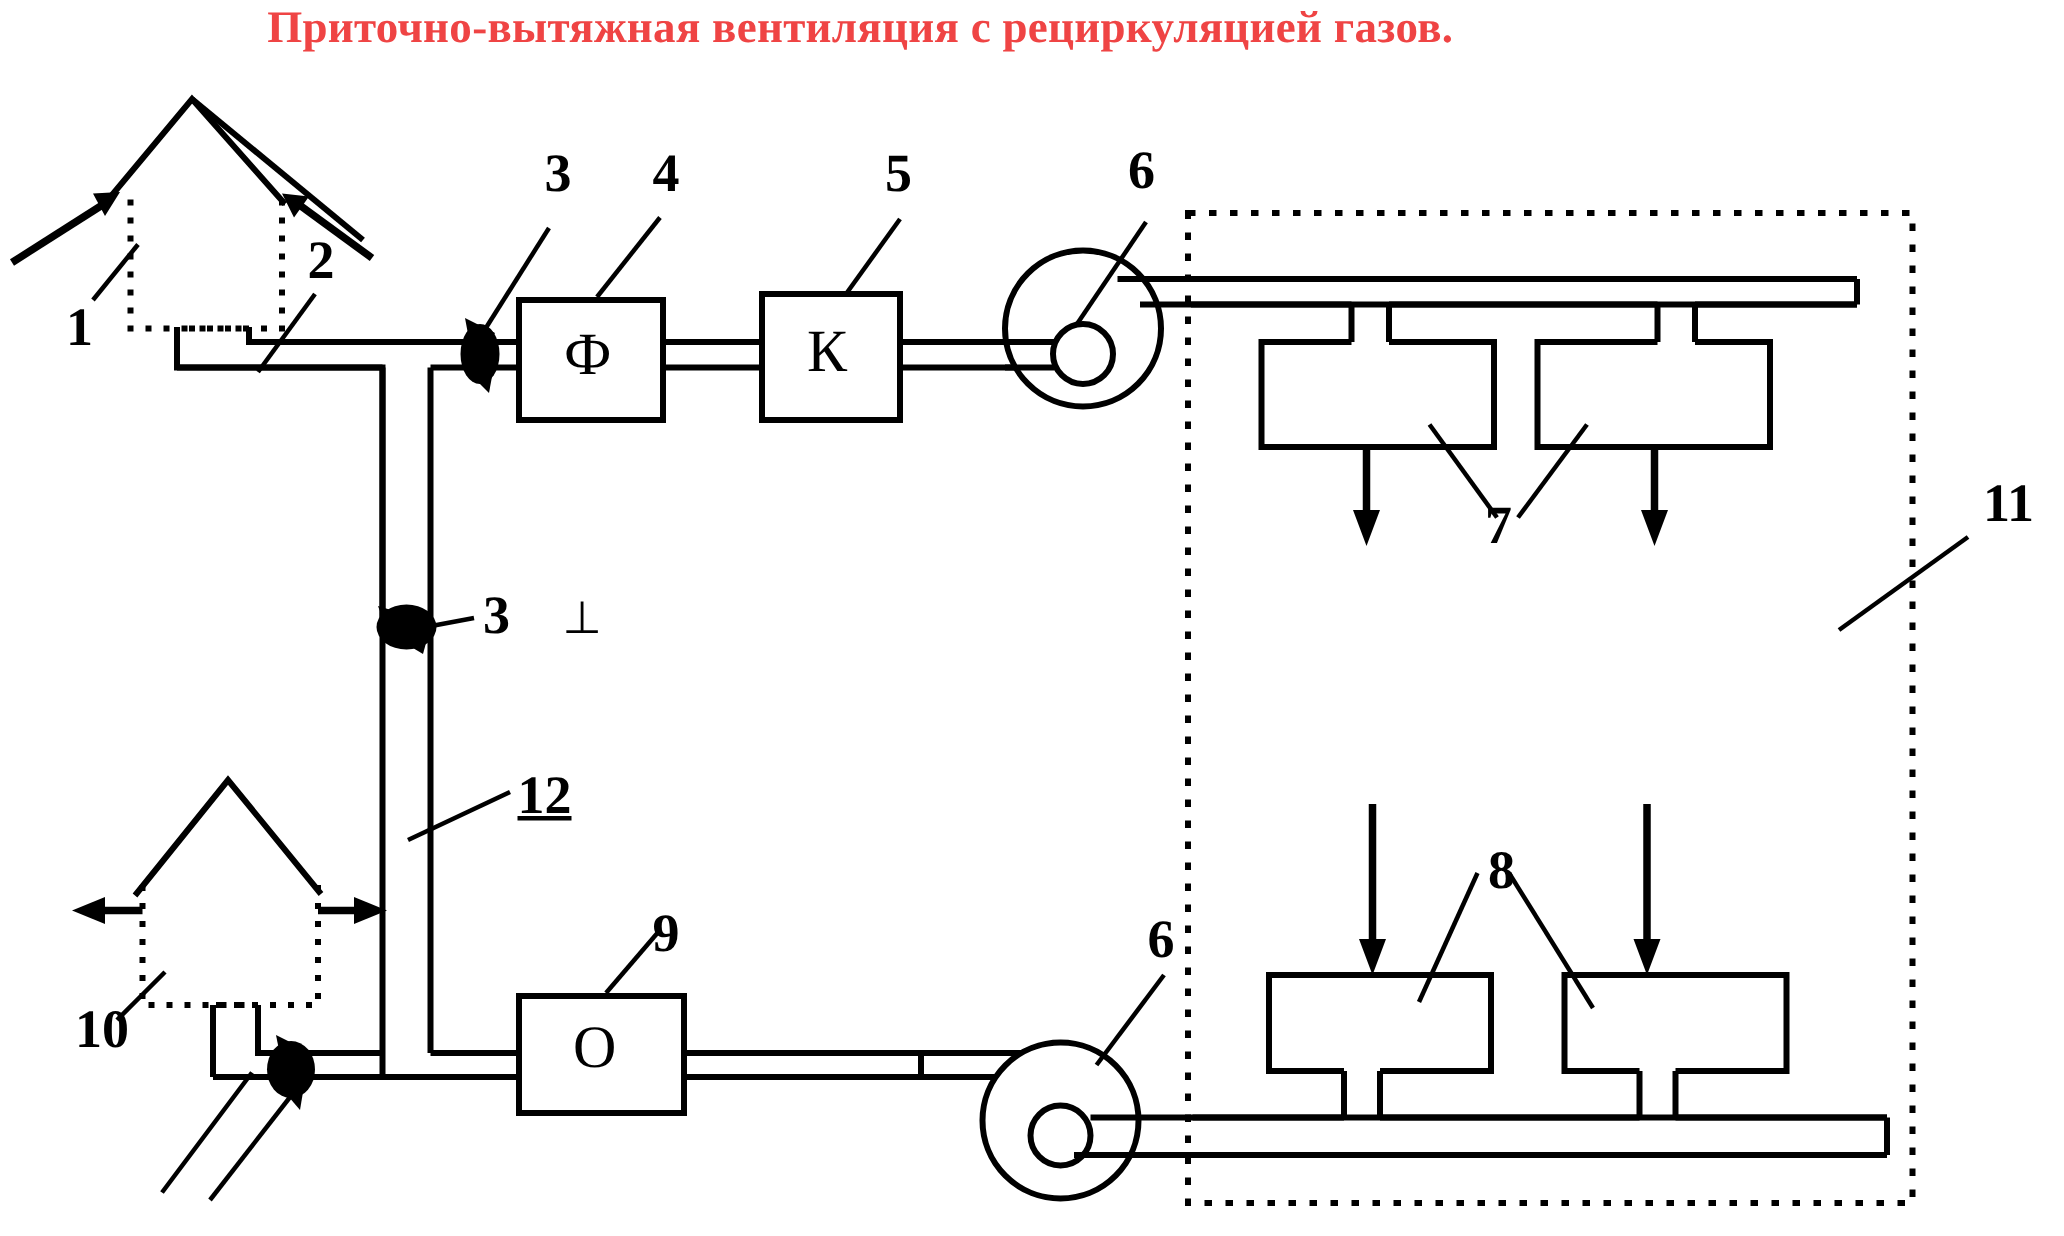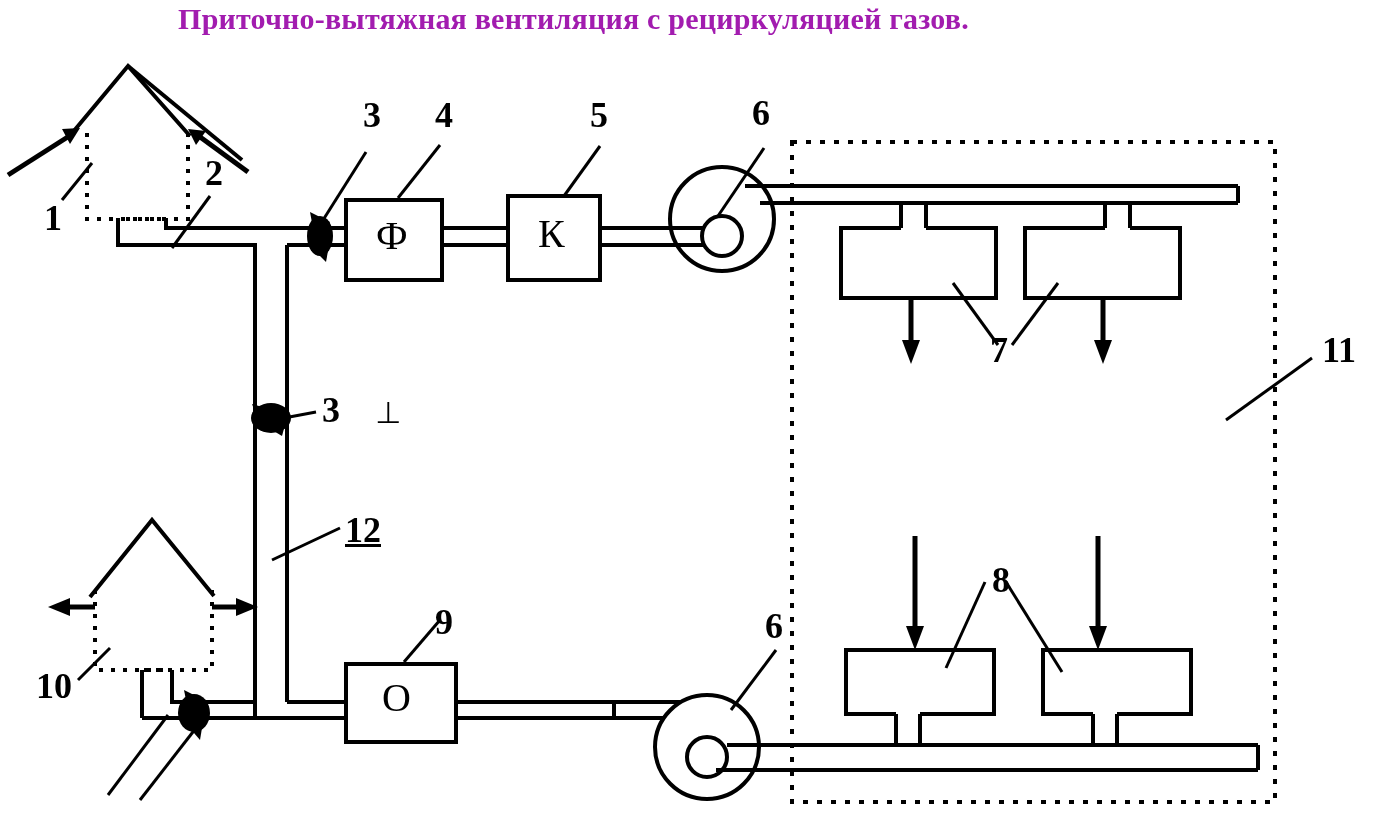--- a/index.html
+++ b/index.html
@@ -18,21 +18,21 @@
     overflow: hidden;
   }
   #title {
     position: absolute;
     left: 0;
     top: 2px;
     width: 1147px;
     text-align: center;
     font-size: 30px;
     font-weight: 700;
-    color: #a21caf;
+    color: #ef4444;
     letter-spacing: 0.2px;
     white-space: nowrap;
   }
   #canvas {
     position: absolute;
     left: 0;
     top: 0;
   }
   .lbl {
     position: absolute;
@@ -256,28 +256,28 @@
       </g>
     </g>
   </svg>
 
   <div class="lbl" style="left:44px;  top:200px;">1</div>
   <div class="lbl" style="left:205px; top:155px;">2</div>
   <div class="lbl" style="left:363px; top:97px;">3</div>
   <div class="lbl" style="left:435px; top:97px;">4</div>
   <div class="lbl" style="left:590px; top:97px;">5</div>
   <div class="lbl" style="left:752px; top:95px;">6</div>
-  <div class="lbl" style="left:1322px;top:332px;text-align:right;">11</div>
+  <div class="lbl" style="left:1322px;top:317px;text-align:right;">11</div>
   <div class="lbl" style="left:990px; top:332px;">7</div>
   <div class="lbl" style="left:322px; top:392px;">3</div>
   <div class="lbl" style="left:345px; top:512px;text-decoration:underline;">12</div>
   <div class="lbl" style="left:992px; top:562px;">8</div>
   <div class="lbl" style="left:765px; top:608px;">6</div>
   <div class="lbl" style="left:435px; top:604px;">9</div>
-  <div class="lbl" style="left:36px;  top:668px;">10</div>
+  <div class="lbl" style="left:50px;  top:668px;">10</div>
 
   <div class="perp" style="left:375px; top:398px;">⊥</div>
 
   <div class="boxletter" style="left:376px; top:216px;">Ф</div>
   <div class="boxletter" style="left:538px; top:214px;">К</div>
   <div class="boxletter" style="left:382px; top:678px;">О</div>
 
 </div>
 
 </body></html>

